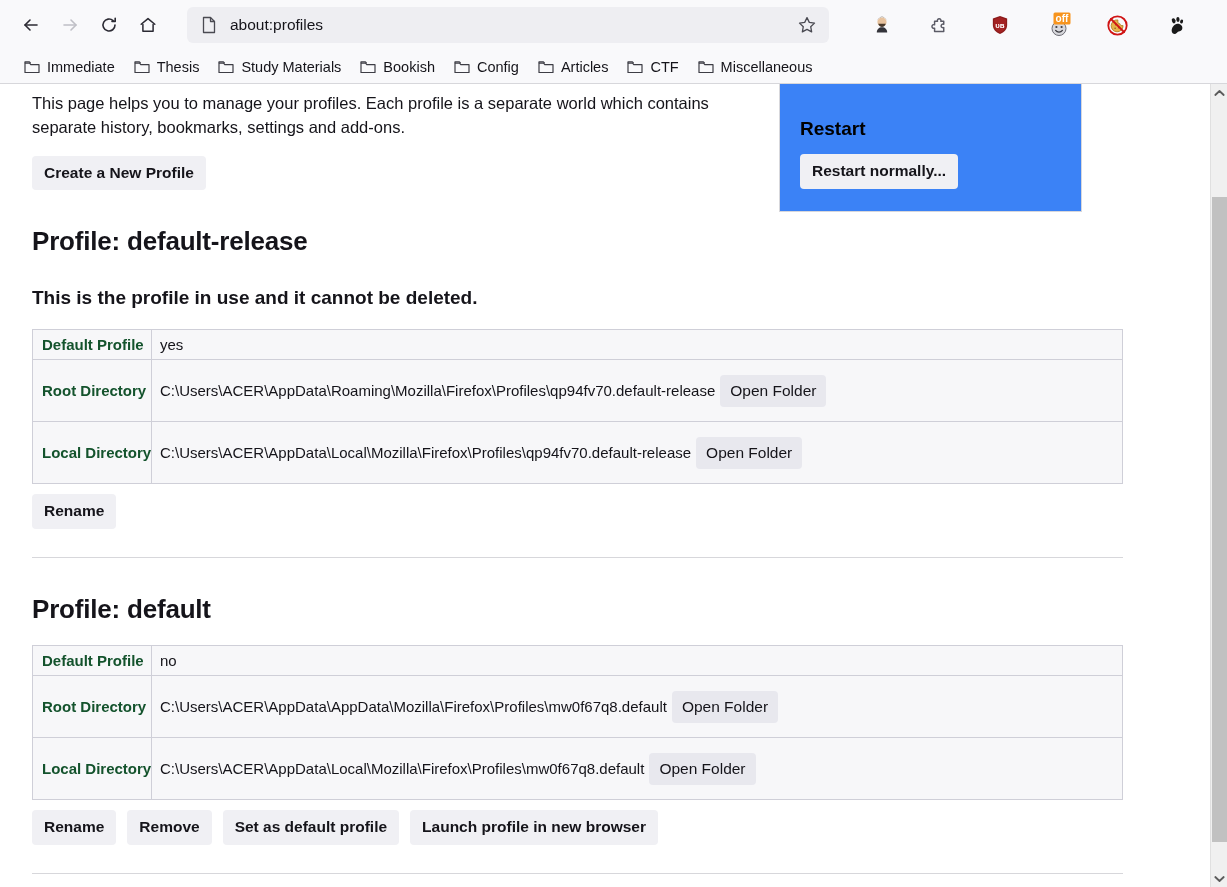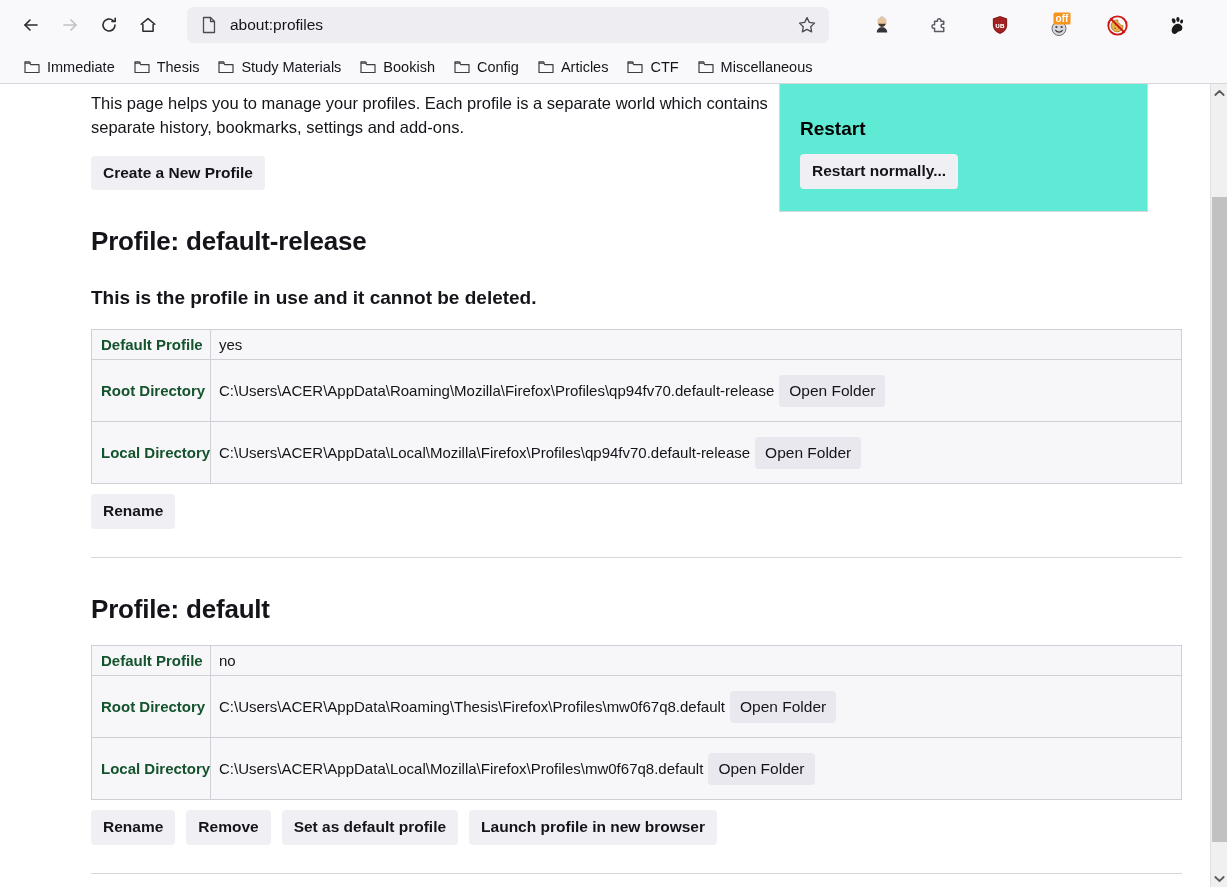--- a/index.html
+++ b/index.html
@@ -94,21 +94,21 @@
     position: relative;
     width: 1227px;
     height: 803px;
     overflow: hidden;
     background: #fff;
   }
   #content {
     position: absolute;
     left: 0; top: -48px;        
     width: 1209px;
-    padding: 0 0 0 91px;
+    padding: 0 0 0 32px;
     font-size: 16px;
     color: #15141a;
   }
 
   .intro-p {
     margin: 0;
     padding-top: 56px;
     width: 700px;
     font-size: 16.5px;
     line-height: 1.45;
@@ -194,22 +194,22 @@
     border-top: 1px solid #d7d7db;
     margin: 28px 0 0 0;
     width: 1091px;
   }
 
   
   #restart-panel {
     position: absolute;
     left: 779px;
     top: 0px;
-    width: 369px;
-    background: #5eead4;
+    width: 303px;
+    background: #3b82f6;
     border: 1px solid #d7d7db;
     border-top: none;
     padding: 18px 20px 22px 20px;
   }
   #restart-panel h3 {
     margin: 16px 0 0 0;
     font-size: 19px;
     font-weight: bold;
   }
   #restart-panel .ff-btn { display: block; margin-top: 14px; }
@@ -478,21 +478,21 @@
     <table class="profile-table">
       <tbody>
           <tr>
         <td class="th-cell">Default Profile</td>
         <td class="val-cell">no</td>
       </tr>
       <tr>
         <td class="th-cell">Root Directory</td>
         <td class="val-cell tall">
           <div class="inline-row">
-            <span class="path">C:\Users\ACER\AppData\Roaming\Thesis\Firefox\Profiles\mw0f67q8.default</span>
+            <span class="path">C:\Users\ACER\AppData\AppData\Mozilla\Firefox\Profiles\mw0f67q8.default</span>
             <button class="openfolder-btn">Open Folder</button>
           </div>
         </td>
       </tr>
       <tr>
         <td class="th-cell">Local Directory</td>
         <td class="val-cell tall">
           <div class="inline-row">
             <span class="path">C:\Users\ACER\AppData\Local\Mozilla\Firefox\Profiles\mw0f67q8.default</span>
             <button class="openfolder-btn">Open Folder</button>

